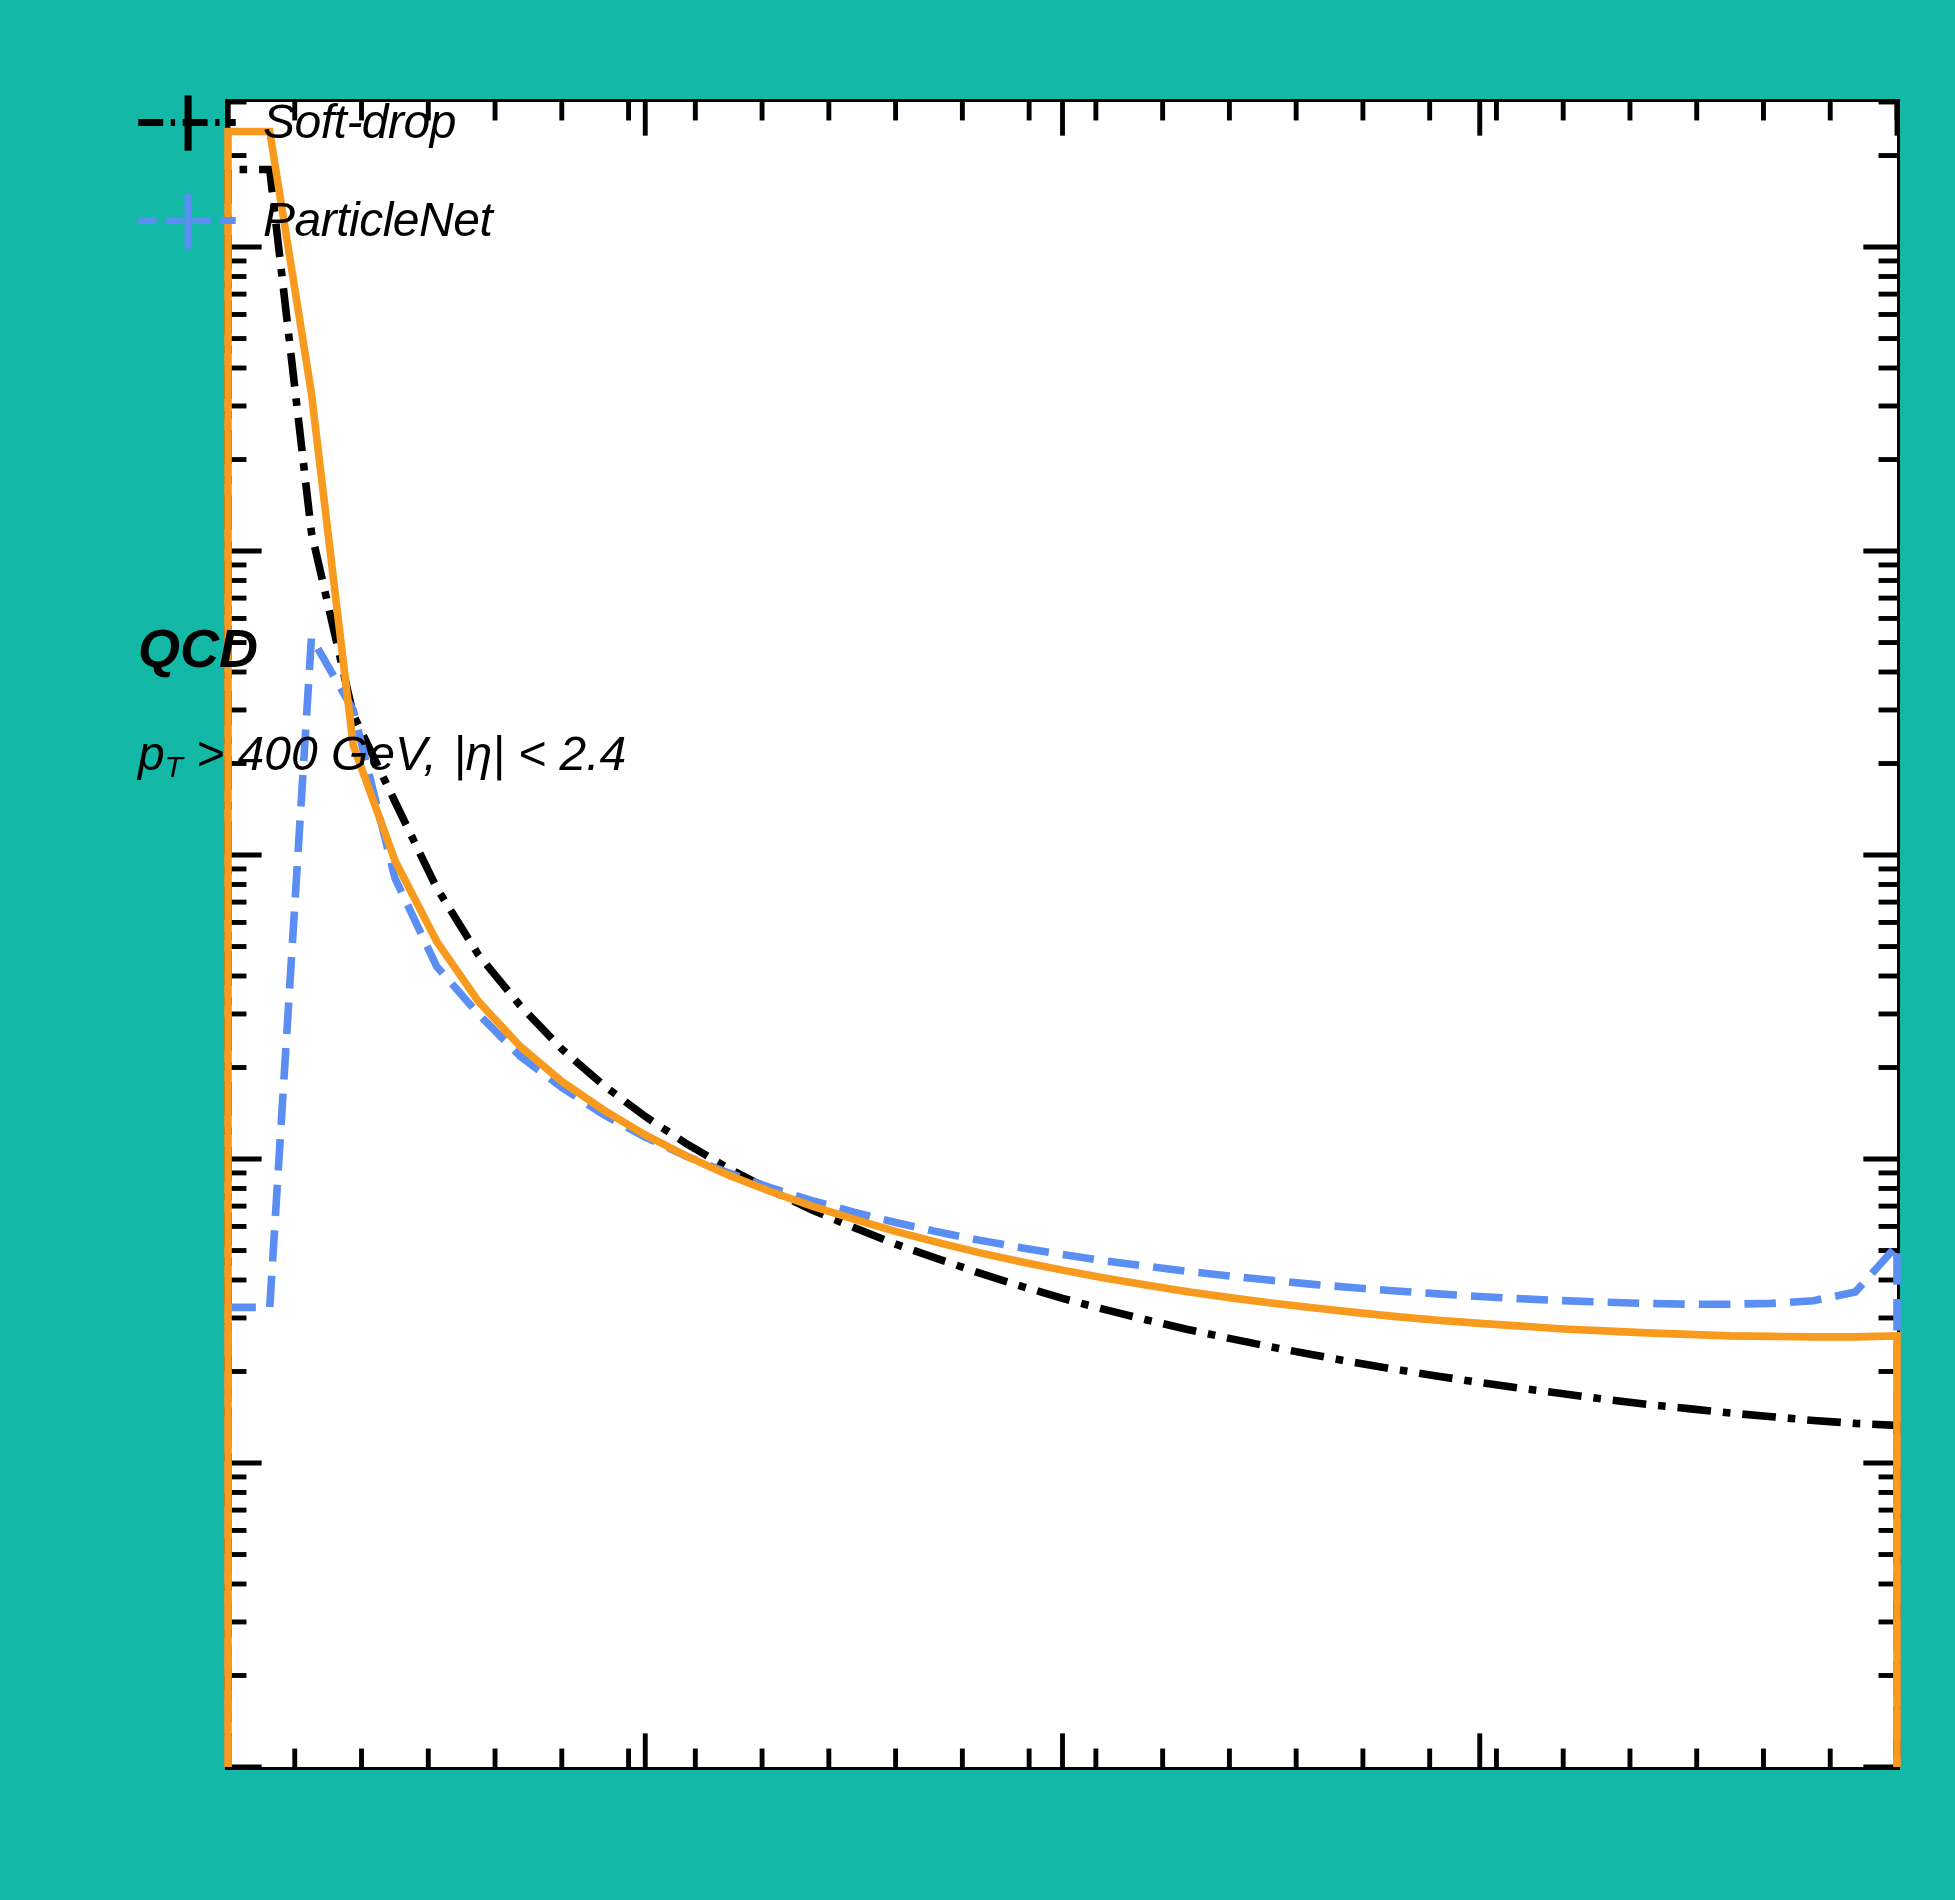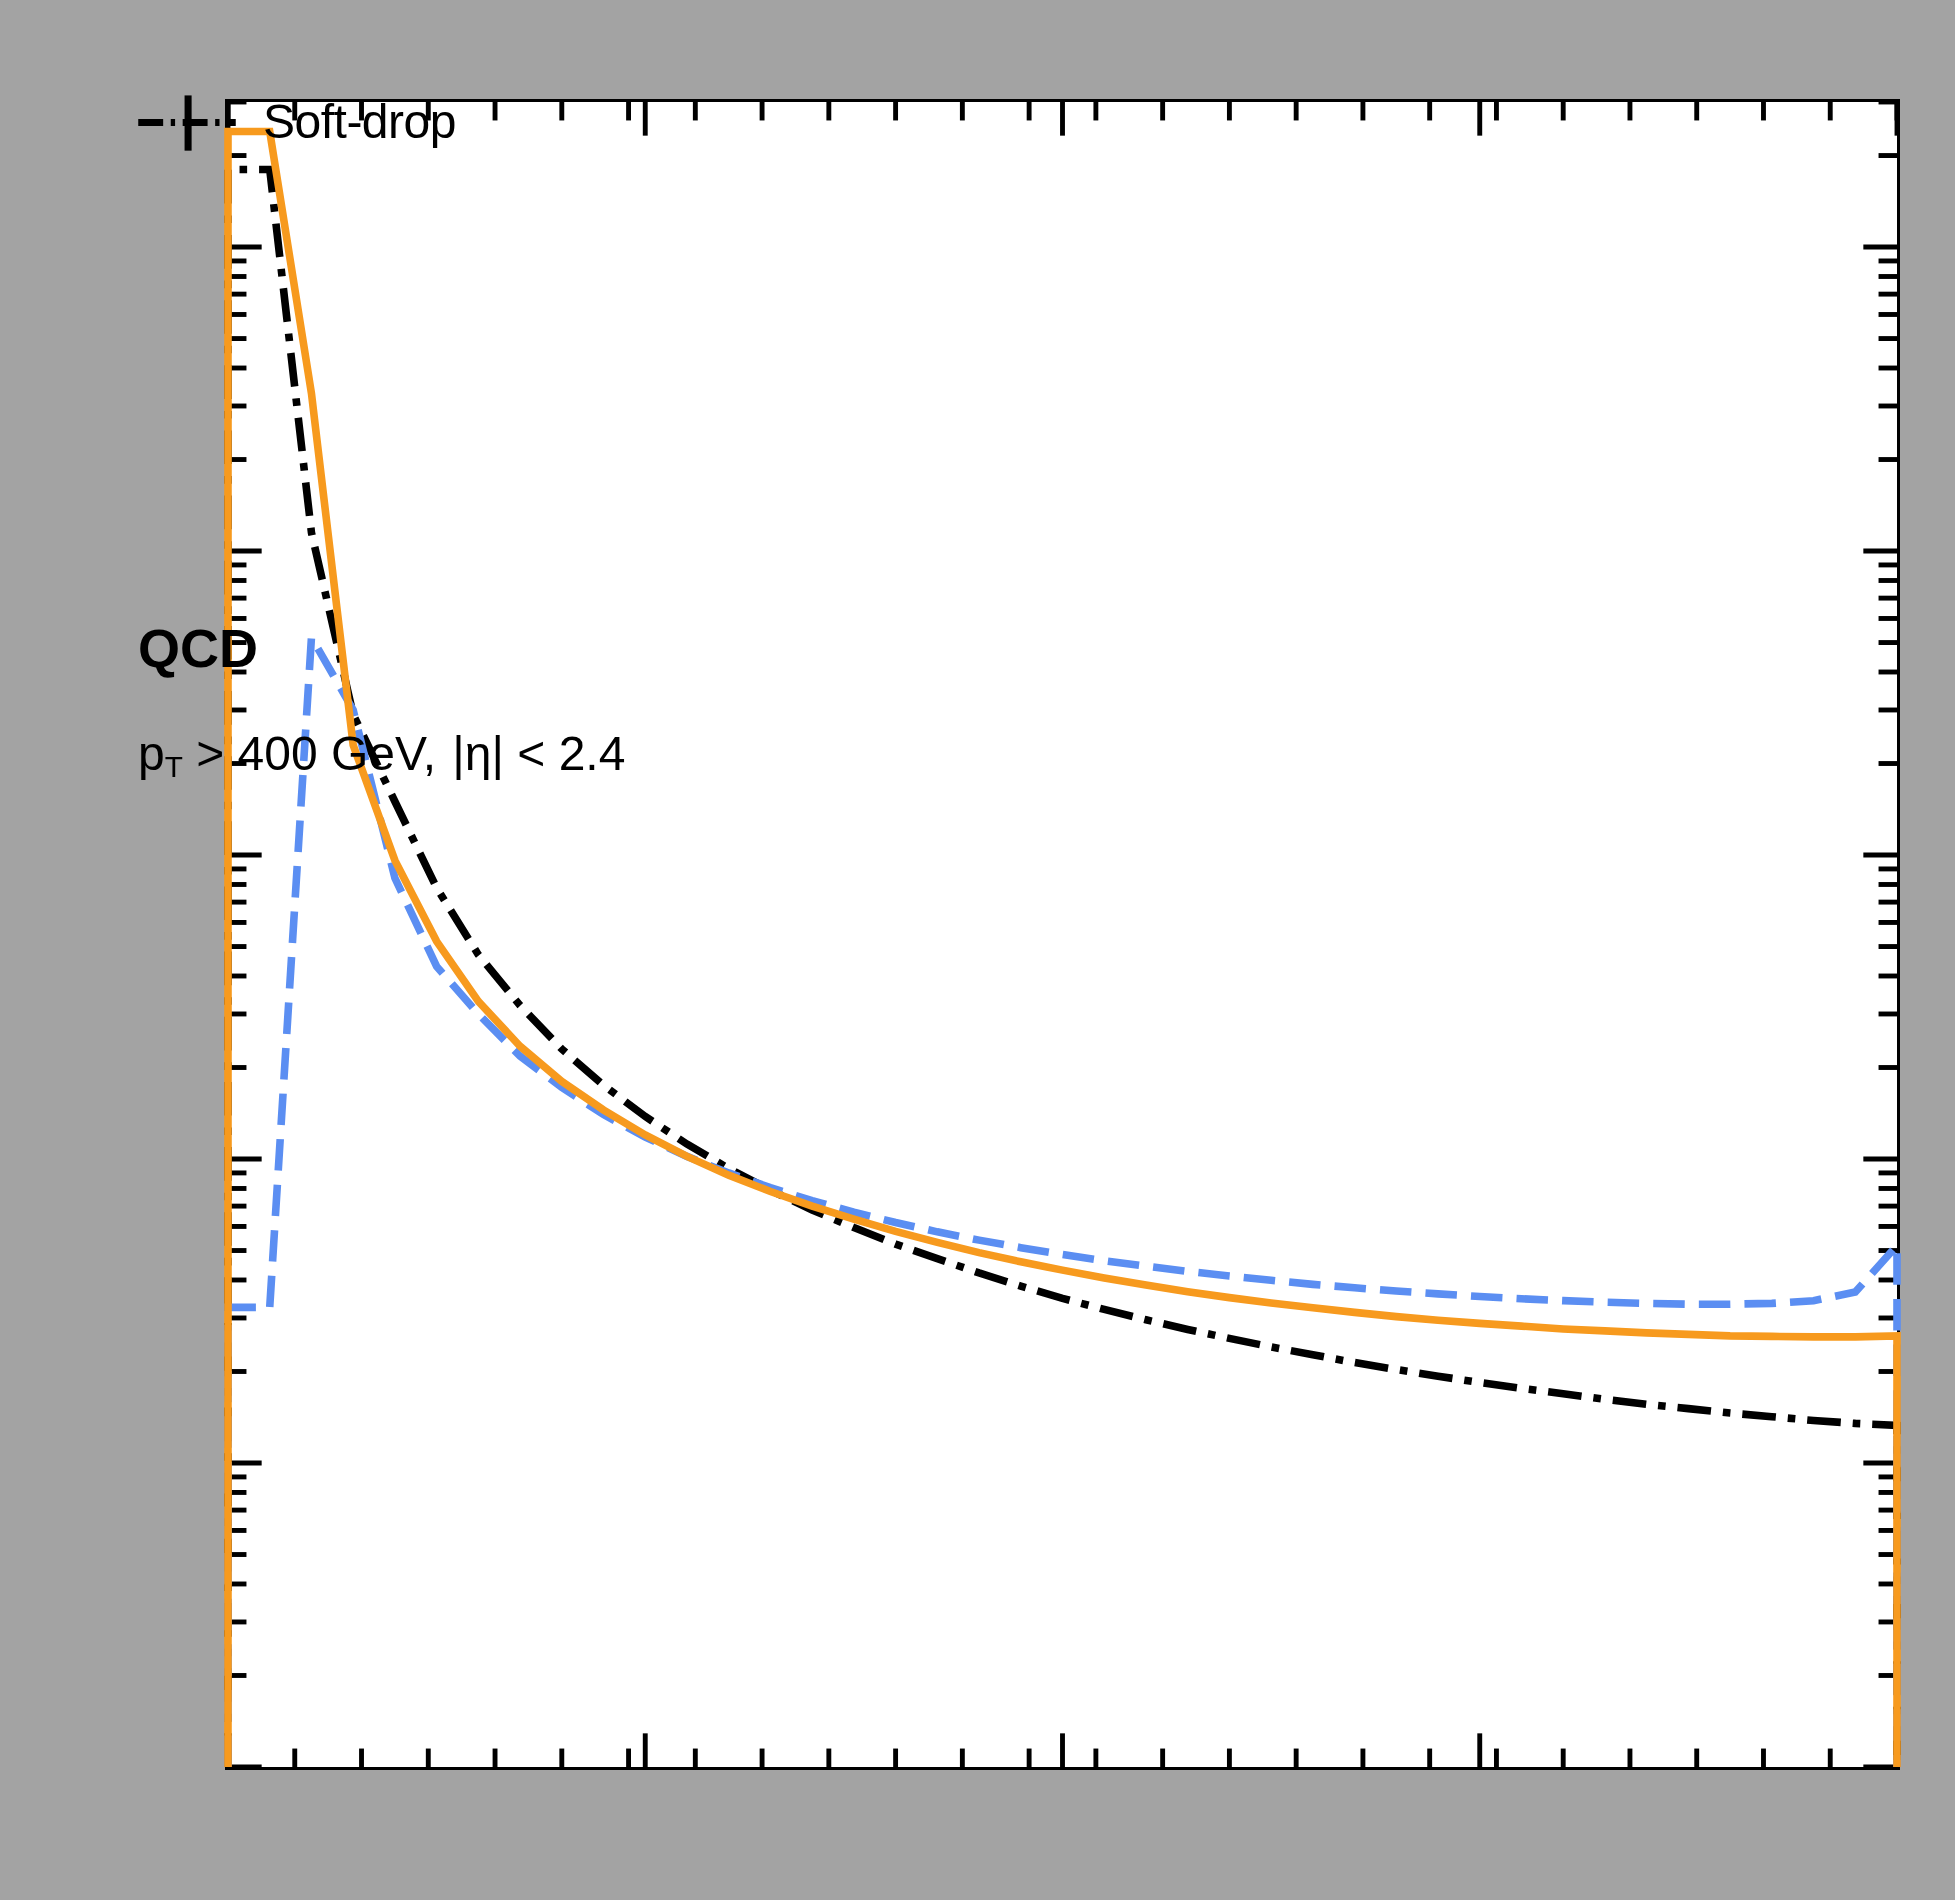--- a/index.html
+++ b/index.html
@@ -1,17 +1,17 @@
 <!DOCTYPE html>
 <html style="font-size:8.7px"><head>
 <meta charset="utf-8">
 <style>
   html,body{margin:0;padding:0;background:#000;}
   body{width:1955px;height:1901px;font-family:"Liberation Sans",sans-serif;}
-  #root{position:relative;width:1955px;height:1901px;background:#a3a3a3;overflow:hidden;}
+  #root{position:relative;width:1955px;height:1901px;background:#14b8a6;overflow:hidden;font-style:italic;}
 
   
   #plot{
     position:absolute;
     left:225px; top:99px;
     width:1675px; height:1671px;
     background:#fff;
     box-sizing:border-box;
     border:3.8px solid #000;
   }
@@ -233,20 +233,29 @@
     <div class="legend-row">
       <div class="legend-mark">
         <svg viewBox="0 0 180 120" width="98" height="65" overflow="visible">
           <line x1="0" y1="60" x2="180" y2="60" stroke="#000" stroke-width="13" stroke-dasharray="46,14,8,14"></line>
           <line x1="92" y1="10" x2="92" y2="112" stroke="#000" stroke-width="13"></line>
         </svg>
       </div>
       <div class="legend-label">Soft-drop</div>
     </div>
 
+    <div class="legend-row">
+      <div class="legend-mark">
+        <svg viewBox="0 0 180 120" width="98" height="65" overflow="visible">
+          <line x1="0" y1="60" x2="180" y2="60" stroke="#5b8ef2" stroke-width="13" stroke-dasharray="34,16"></line>
+          <line x1="92" y1="10" x2="92" y2="112" stroke="#5b8ef2" stroke-width="13"></line>
+        </svg>
+      </div>
+      <div class="legend-label">ParticleNet</div>
+    </div>
 
 
   </div>
 
   <div id="ann-qcd">QCD</div>
 
   <div id="ann-kin">
     <span>p</span><sub>T</sub><span> &gt; 400 GeV,</span><span class="sp"></span><span>|η| &lt; 2.4</span>
   </div>
 

